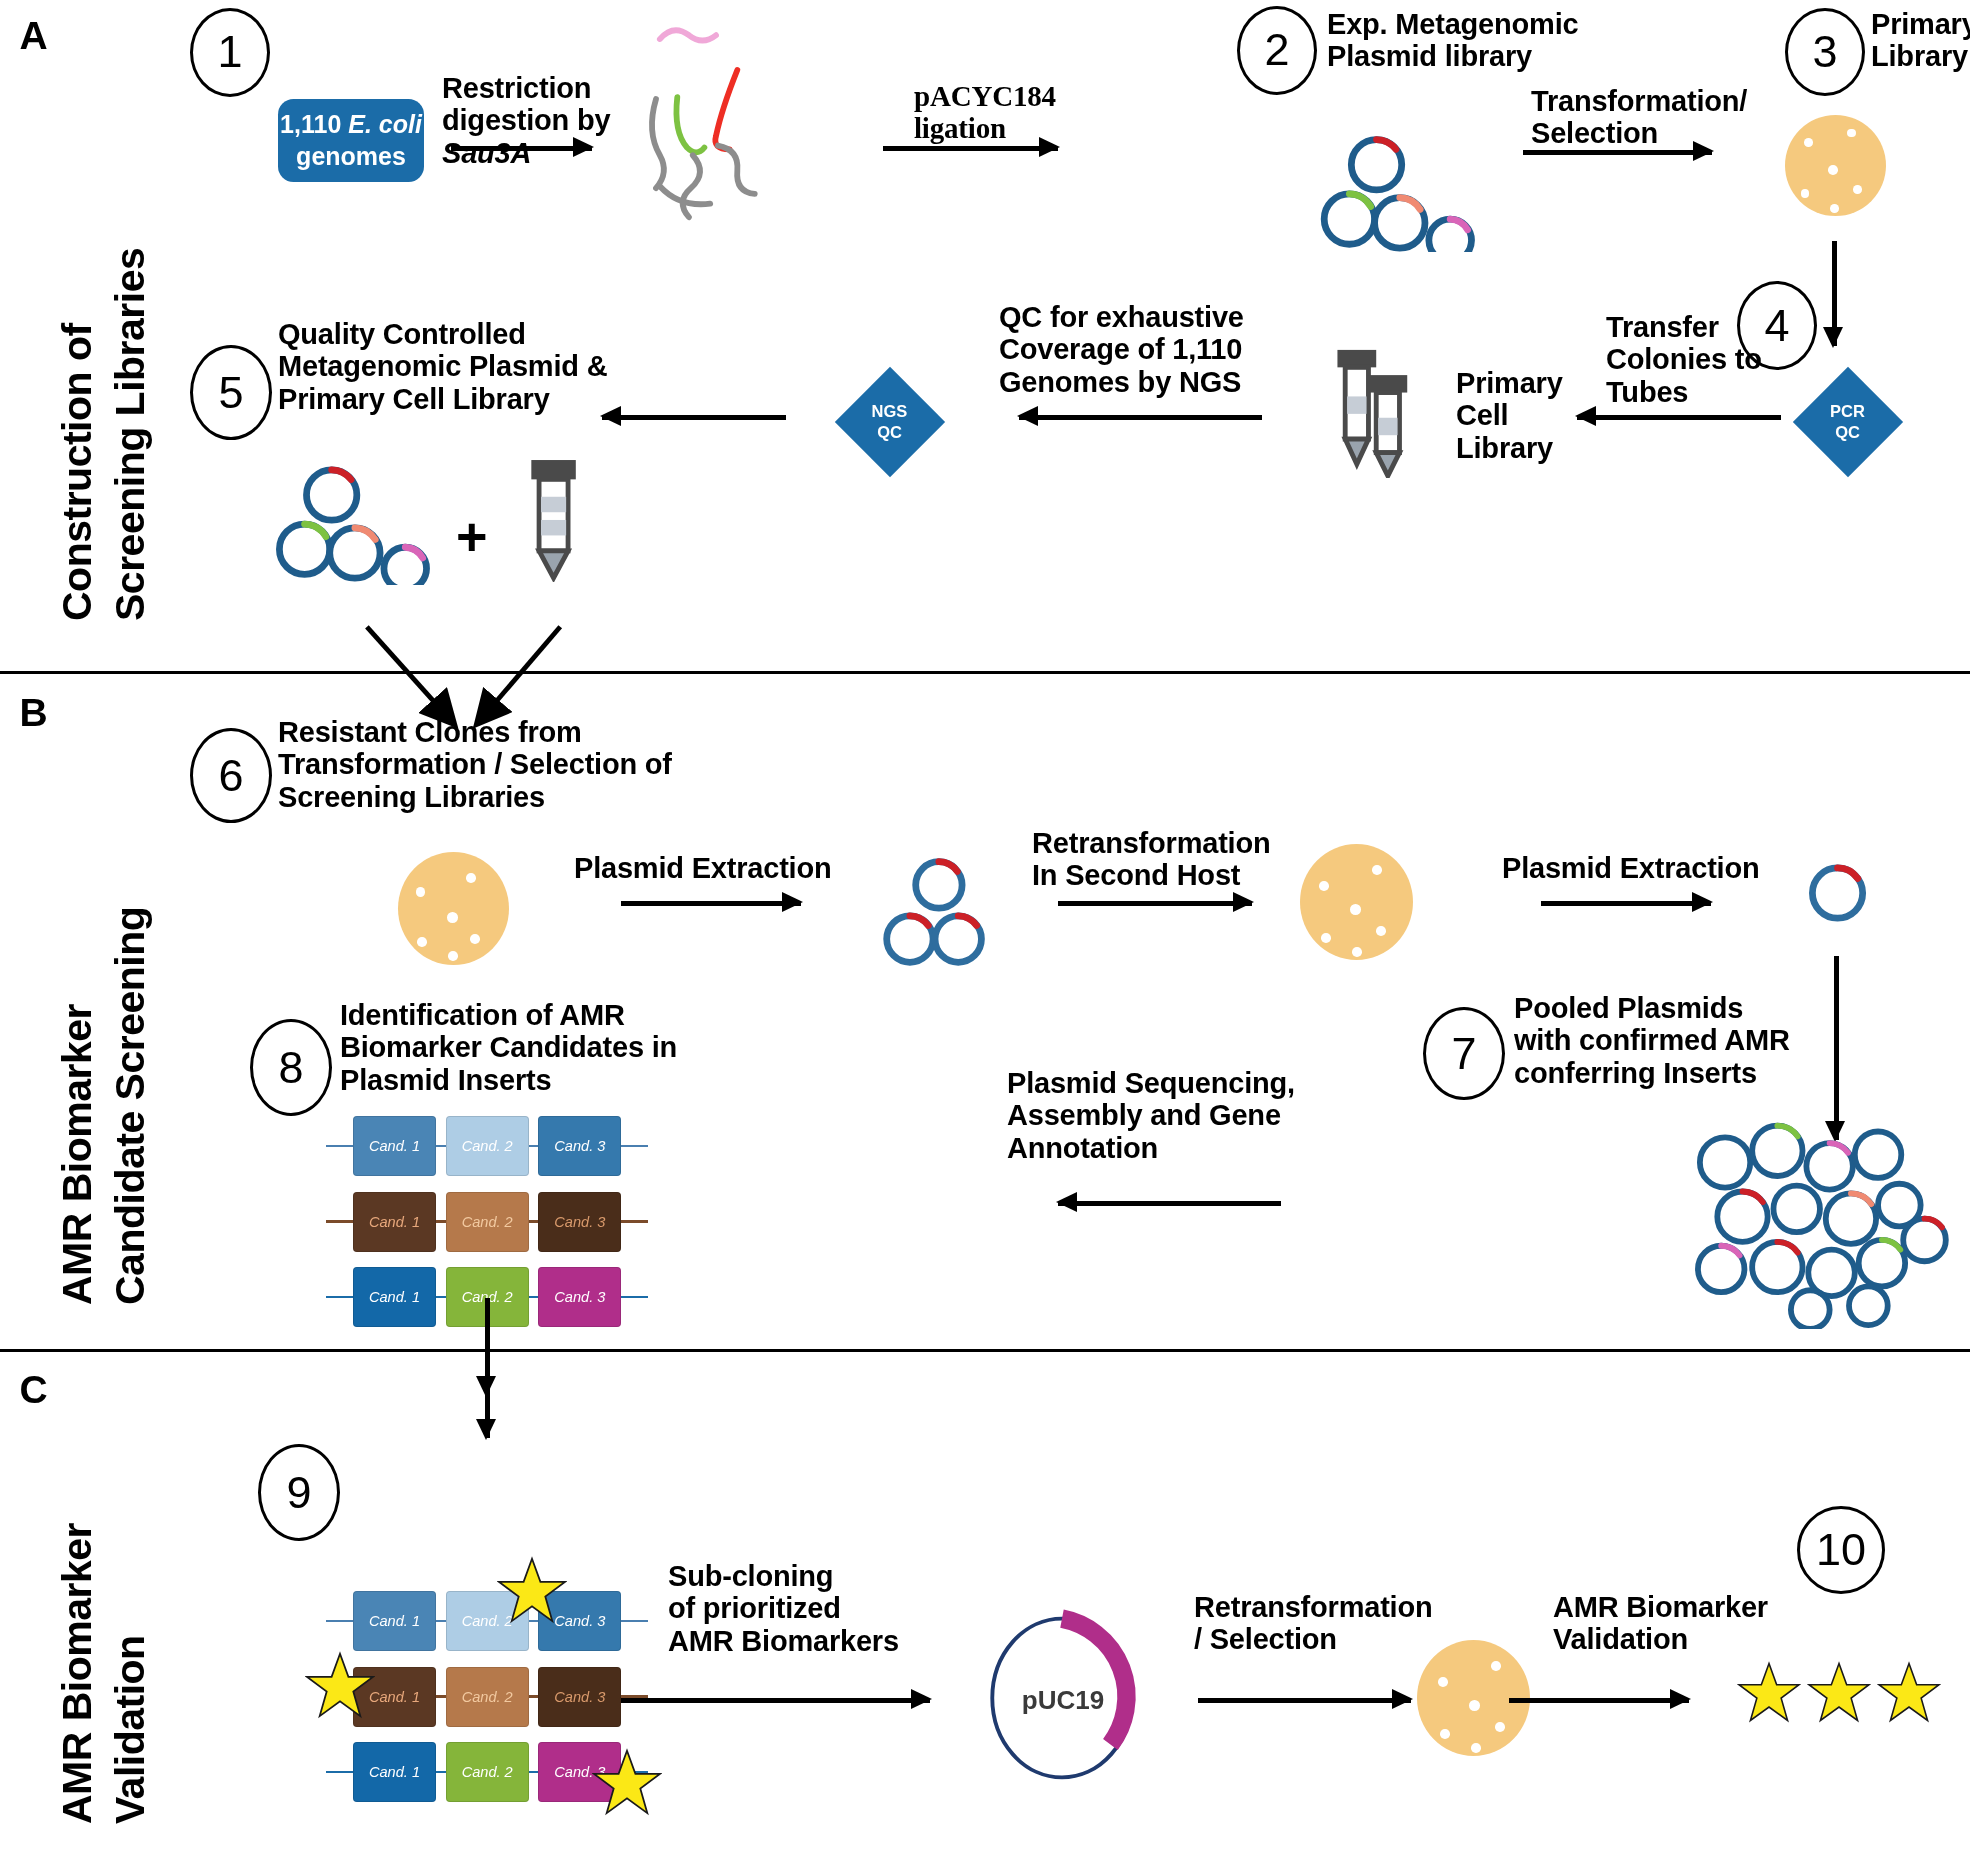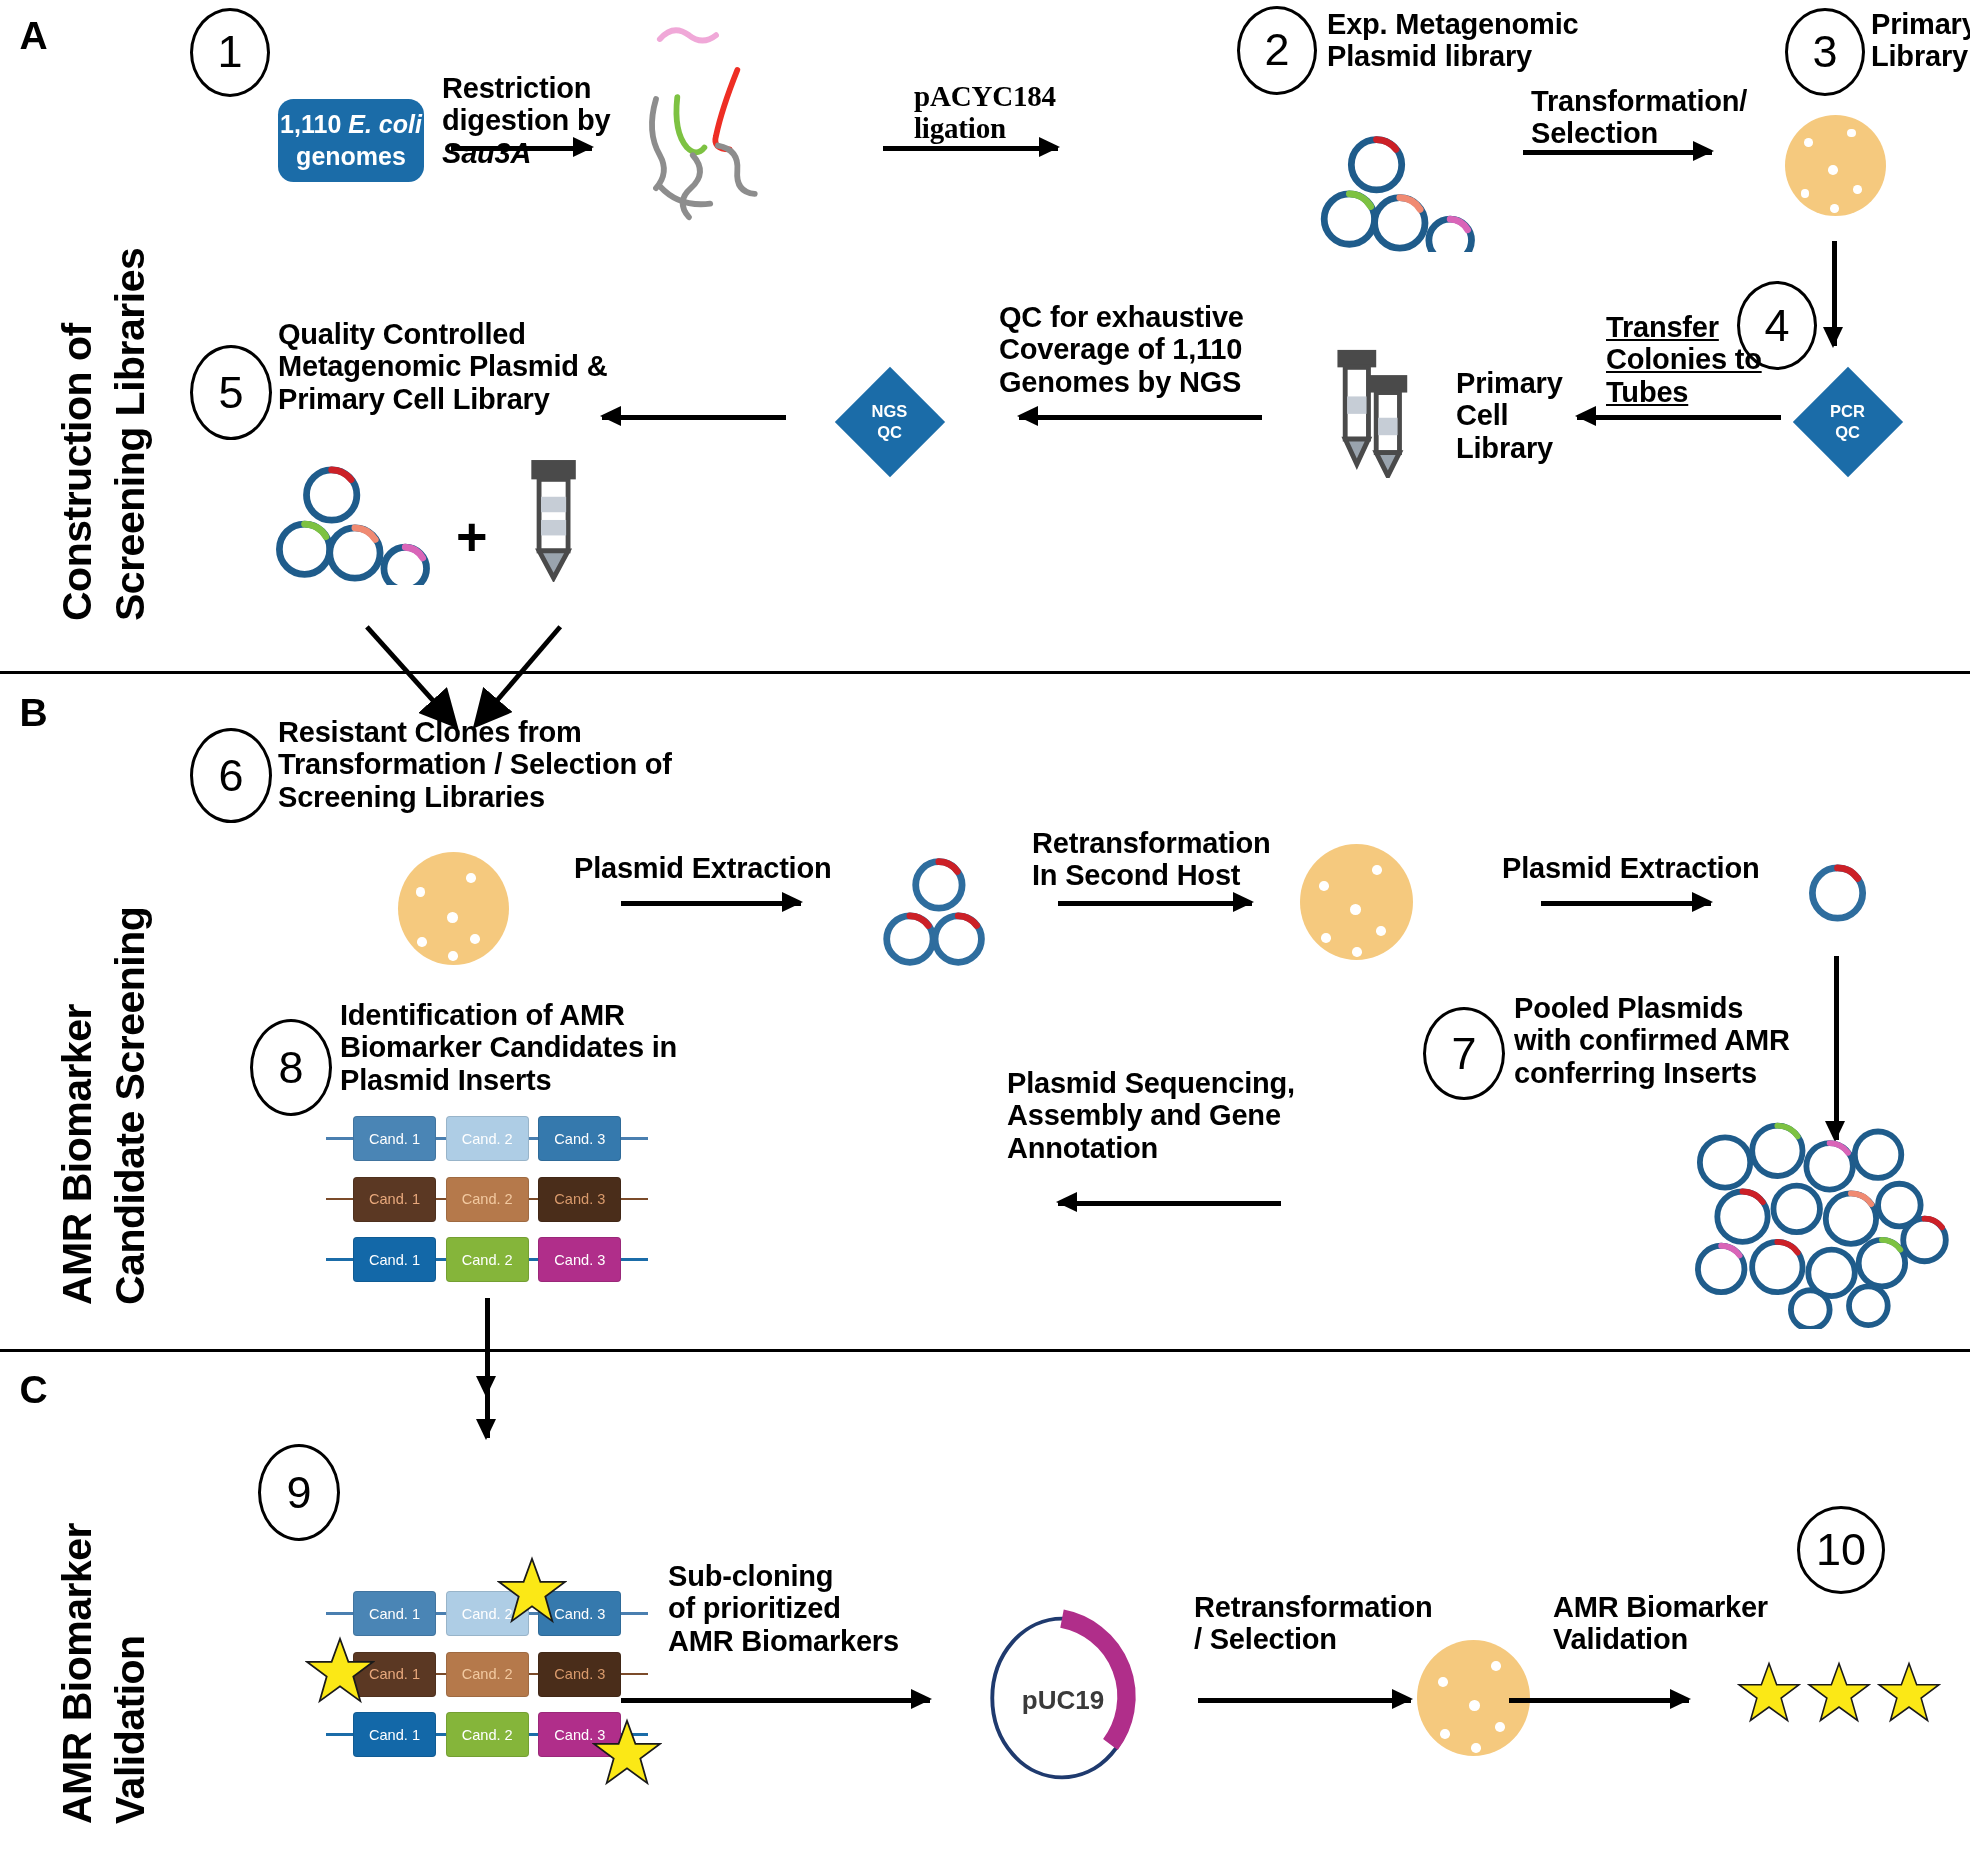--- a/index.html
+++ b/index.html
@@ -45,21 +45,21 @@
       align-items:center;justify-content:center;color:#fff;font-weight:bold;
       font-size:16.5px;line-height:1.25;}
 
   
   .plate{background:#F5C97E;border-radius:50%;}
   .plate .col{position:absolute;background:#fff;border-radius:50%;}
 
   
   .cand-row{display:flex;align-items:center;}
   .cand-box{border-radius:3.9px;display:flex;align-items:center;justify-content:center;
-      font-size:14.6px;height:45px;box-shadow:inset 0 0 0 1px rgba(0,0,0,.12);}
+      font-size:14.6px;height:60px;box-shadow:inset 0 0 0 1px rgba(0,0,0,.12);font-style:italic;}
   .cand-line{height:2.9px;}
 </style>
 </head>
 <body>
 
 <div id="page">
 
   <div class="abs panel-letter" style="left:19.4px;top:13.6px;">A</div>
 
   <div class="abs" style="left:54px;top:621px;">
@@ -154,21 +154,21 @@
   </div>
 
   <div class="abs" style="left:1793px;top:367px;width:109px;height:109px;">
     <div class="diamond" style="position:absolute;left:15.5px;top:15.5px;width:78px;height:78px;"></div>
     <div class="diamond-txt">
       <span>PCR</span>
       <span>QC</span>
     </div>
   </div>
 
-  <div class="abs lbl" style="left:1606px;top:311px;width:194px;text-decoration:underline;">
+  <div class="abs lbl" style="left:1606px;top:311px;width:194px;">
     <div>Transfer</div>
     <div>Colonies to</div>
     <div>Tubes</div>
   </div>
   <div class="abs arrow-h left" style="left:1577px;top:415px;width:204px;"></div>
 
   <div class="abs lbl" style="left:1456px;top:367px;width:146px;">
     <div>Primary</div>
     <div>Cell</div>
     <div>Library</div>

